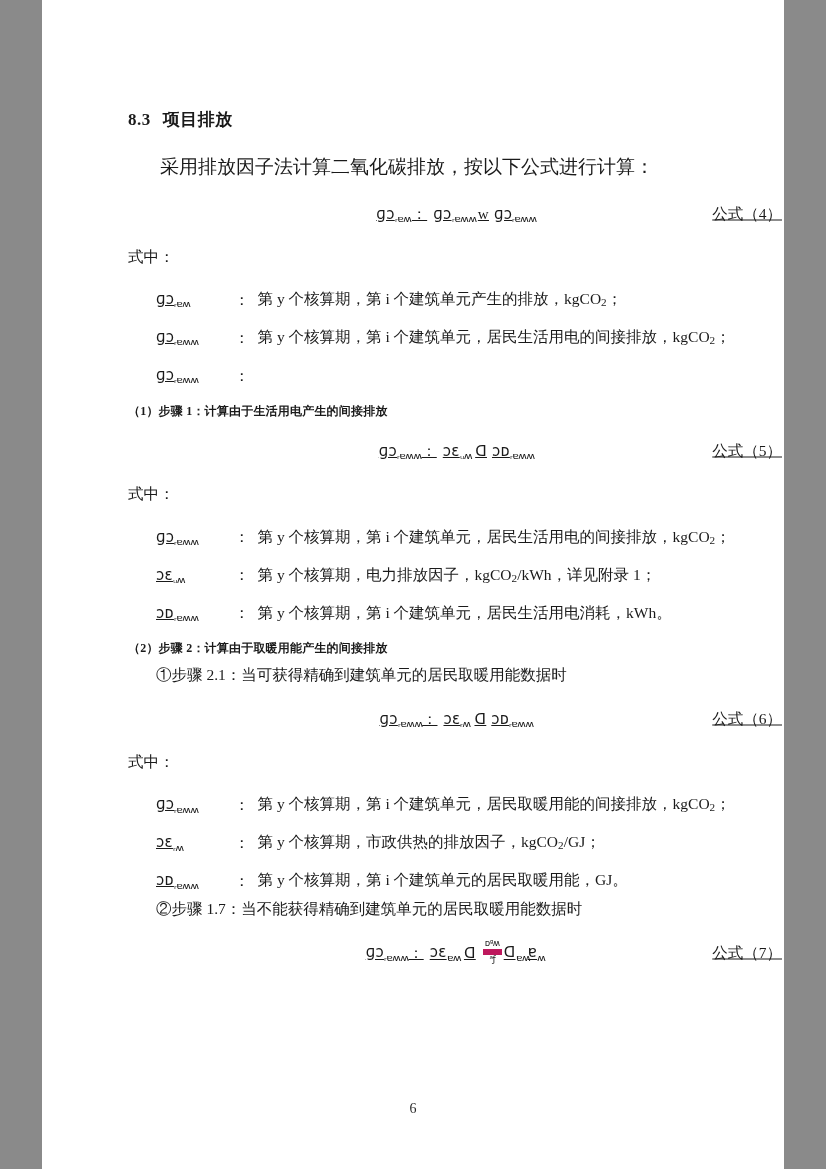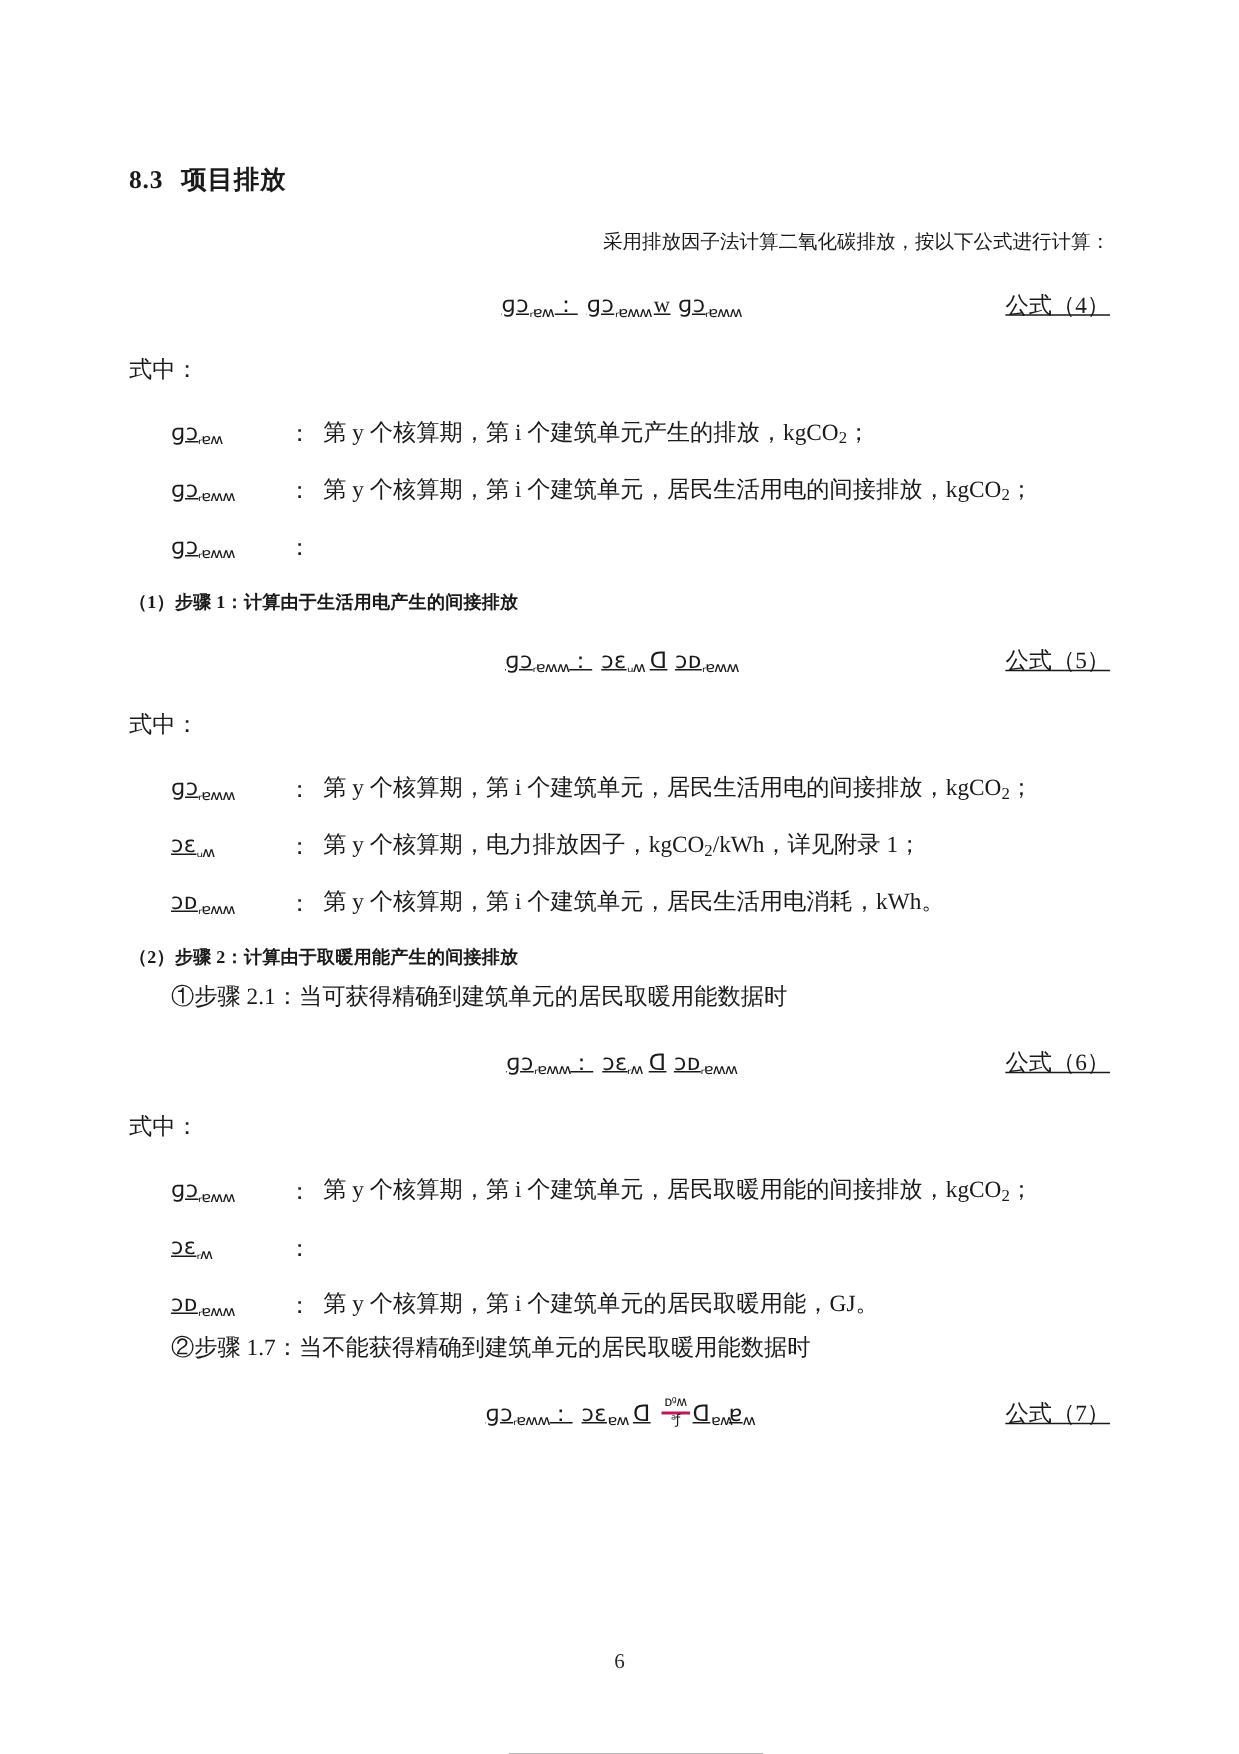--- a/index.html
+++ b/index.html
@@ -5,21 +5,21 @@
   html, body {
     margin: 0;
     padding: 0;
     background: #8a8a8a;
   }
   body {
     font-family: "Liberation Serif", "DejaVu Serif", serif;
   }
   .page {
     position: relative;
-    width: 826px;
+    width: 742px;
     height: 1169px;
     background: #ffffff;
     margin: 0 auto;
     overflow: hidden;
     color: #1a1a1a;
   }
   .content {
     position: absolute;
     left: 86px;
     top: 108px;
@@ -45,25 +45,24 @@
   }
 
   .substep {
     font-size: 15.5px;
     margin: 4px 0 4px 28px;
     line-height: 1.6;
   }
 
   
   .para {
-    font-size: 13px;
+    font-size: 19px;
     line-height: 1.75;
     margin: 0 0 0 0;
     text-indent: 32px;
-    text-align: right;
   }
   .noindent {
     font-size: 15.5px;
     line-height: 1.75;
     margin: 10px 0 8px 0;
     text-indent: 0;
   }
 
   
   .defrow {
@@ -154,21 +153,21 @@
     font-size: 9px;
     letter-spacing: -0.5px;
     line-height: 1.1;
     padding: 0 2px;
   }
   .frac .den-part {
     display: block;
     font-size: 9px;
     letter-spacing: -0.5px;
     line-height: 1.1;
-    border-top: 2px solid #be185d;
+    border-top: 6px solid #be185d;
     padding: 0 2px;
   }
 
   
   .chem sub {
     font-size: 0.72em;
     vertical-align: -0.22em;
   }
 
   
@@ -263,20 +262,21 @@
 
     <div class="defrow">
       <span class="sym math"><span class="base">ɡɔ</span><sub>ᵣɐʍʍ</sub></span>
       <span class="colon">：</span>
       <span class="desc chem"><span>第 y 个核算期，第 i 个建筑单元，居民取暖用能的间接排放，kgCO</span><sub>2</sub><span>；</span></span>
     </div>
 
     <div class="defrow">
       <span class="sym math"><span class="base">ɔɛ</span><sub>ᵣʍ</sub></span>
       <span class="colon">：</span>
+      <span class="desc chem"><span>第 y 个核算期，市政供热的排放因子，kgCO</span><sub>2</sub><span>/GJ；</span></span>
     </div>
 
     <div class="defrow">
       <span class="sym math"><span class="base">ɔᴅ</span><sub>ᵣɐʍʍ</sub></span>
       <span class="colon">：</span>
       <span class="desc chem"><span>第 y 个核算期，第 i 个建筑单元的居民取暖用能，GJ。</span><sub></sub><span></span></span>
     </div>
 
     <div class="substep">②步骤 1.7：当不能获得精确到建筑单元的居民取暖用能数据时</div>
 

